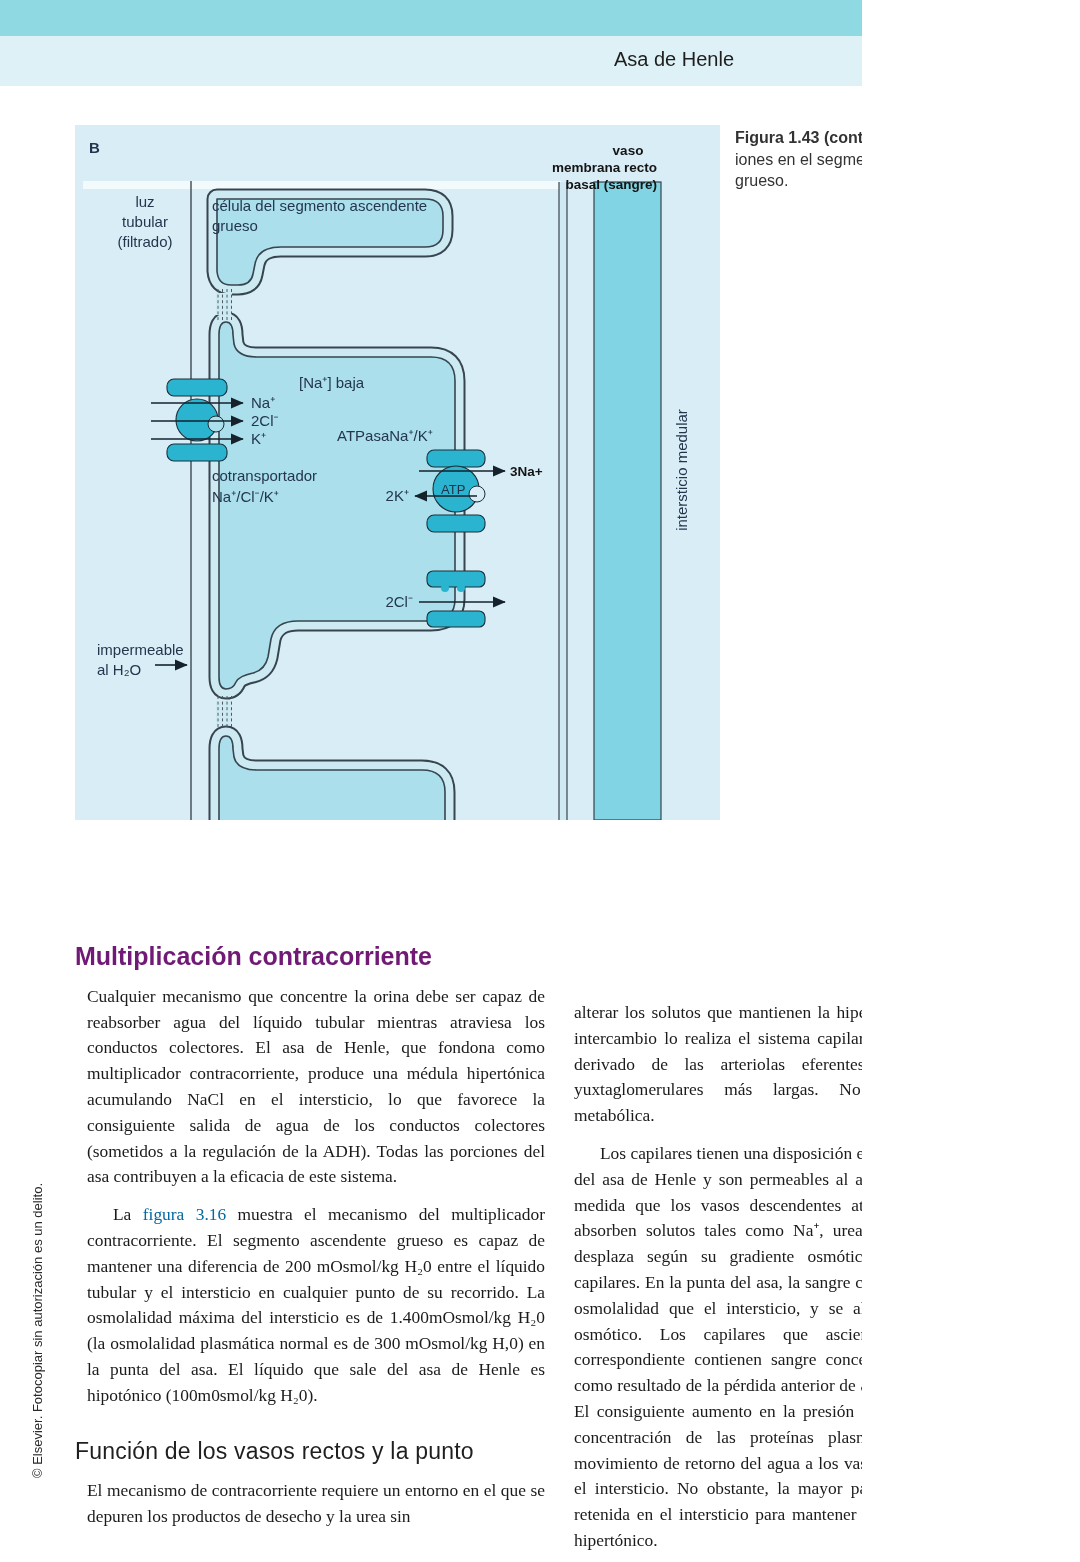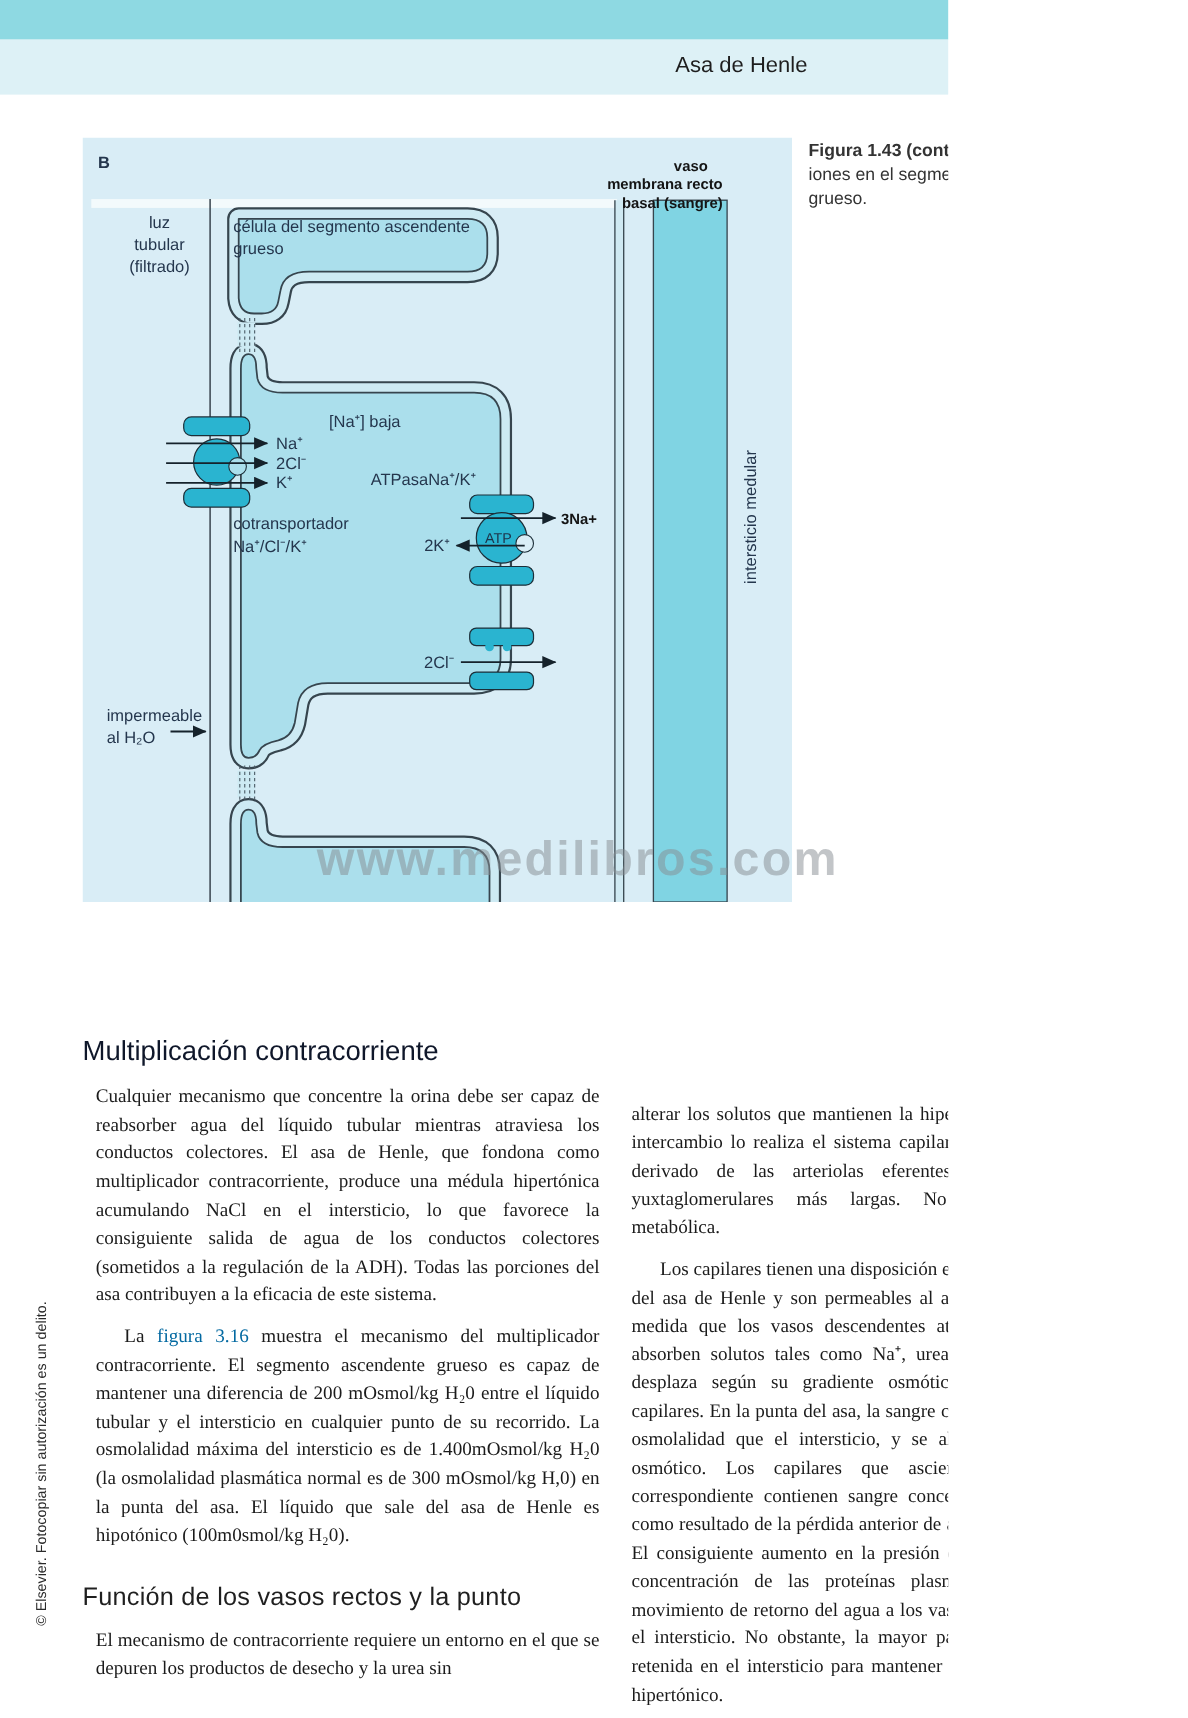--- a/index.html
+++ b/index.html
@@ -24,22 +24,22 @@
   
   .cell-outer{stroke:#36454e;stroke-width:21;fill:none;stroke-linejoin:round;}
   .cell-mid{stroke:#cdeaf3;stroke-width:17;fill:none;stroke-linejoin:round;}
   .cell-inner{stroke:#36454e;stroke-width:1.6;fill:#abdfec;stroke-linejoin:round;}
   .flab{font-family:"Liberation Sans",sans-serif;font-size:15px;fill:#24364d;}
   .flab-sm{font-family:"Liberation Sans",sans-serif;font-size:13.5px;font-weight:bold;fill:#141414;}
   .transporter{fill:#2ab4d0;stroke:#1c2e38;stroke-width:1.1;}
   .arrowline{stroke:#15222b;stroke-width:1.6;fill:none;}
   .neckdash{stroke:#4a5a64;stroke-width:1;stroke-dasharray:3 2.6;fill:none;}
   
-  .heading-teal{font-family:"Liberation Sans",sans-serif;font-weight:normal;font-size:25px;
-        color:#0f172a;margin:0 0 14px 0;}
+  .heading-teal{font-family:"Liberation Sans",sans-serif;font-weight:bold;font-size:25px;
+        color:#701a75;margin:0 0 14px 0;}
   .col{position:absolute;text-align:justify;font-size:17.4px;line-height:25.8px;}
   .col p{margin:12px;}
   .col p.indent{text-indent:26px;}
   .subheading{font-family:"Liberation Sans",sans-serif;font-weight:400;font-size:23px;
         color:#1f1f1f;margin:30px 0 14px 0;letter-spacing:0.2px;}
   .link-teal{color:#0369a1;}
   .sidebar-copy{position:absolute;left:30px;top:1478px;width:385px;height:16px;
         transform-origin:0 0;transform:rotate(-90deg);font-family:"Liberation Sans",sans-serif;
         font-size:13px;color:#2a2a2a;white-space:nowrap;}
   .pagenum{position:absolute;left:992px;top:1450px;font-size:18.5px;color:#1d4ed8;}
@@ -163,21 +163,20 @@
       <text x="553" y="30" class="flab-sm" text-anchor="middle">vaso</text>
       <text x="582" y="47" class="flab-sm" text-anchor="end">membrana recto</text>
       <text x="582" y="64" class="flab-sm" text-anchor="end">basal (sangre)</text>
 
       <text transform="translate(612,345) rotate(-90)" class="flab" text-anchor="middle">intersticio medular</text>
     </svg>
   </div>
 
   <div class="fig-caption"><span class="b">Figura 1.43</span> <span class="i">(cont.)</span><span> B. Transporte de iones en el segmento ascendente grueso.</span></div>
 
-  <div class="watermark">www.medilibros.com</div>
 
   <div class="col" style="left:75px;top:944px;width:482px;">
     <h2 class="heading-teal">Multiplicación contracorriente</h2>
     <p>Cualquier mecanismo que concentre la orina debe ser capaz de reabsorber agua del líquido tubular mientras atraviesa los conductos colectores. El asa de Henle, que fondona como multiplicador contracorriente, produce una médula hipertónica acumulando NaCl en el intersticio, lo que favorece la consiguiente salida de agua de los conductos colectores (sometidos a la regulación de la ADH). Todas las porciones del asa contribuyen a la eficacia de este sistema.</p>
     <p class="indent"><span>La </span><span class="link-teal">figura 3.16</span><span> muestra el mecanismo del multiplicador contracorriente. El segmento ascendente grueso es capaz de mantener una diferencia de 200 mOsmol/kg H₂0 entre el líquido tubular y el intersticio en cualquier punto de su recorrido. La osmolalidad máxima del intersticio es de 1.400mOsmol/kg H₂0 (la osmolalidad plasmática normal es de 300 mOsmol/kg H,0) en la punta del asa. El líquido que sale del asa de Henle es hipotónico (100m0smol/kg H₂0).</span></p>
     <h3 class="subheading">Función de los vasos rectos y la punto</h3>
     <p>El mecanismo de contracorriente requiere un entorno en el que se depuren los productos de desecho y la urea sin</p>
   </div>
 
   <div class="col" style="left:562px;top:988px;width:460px;">

